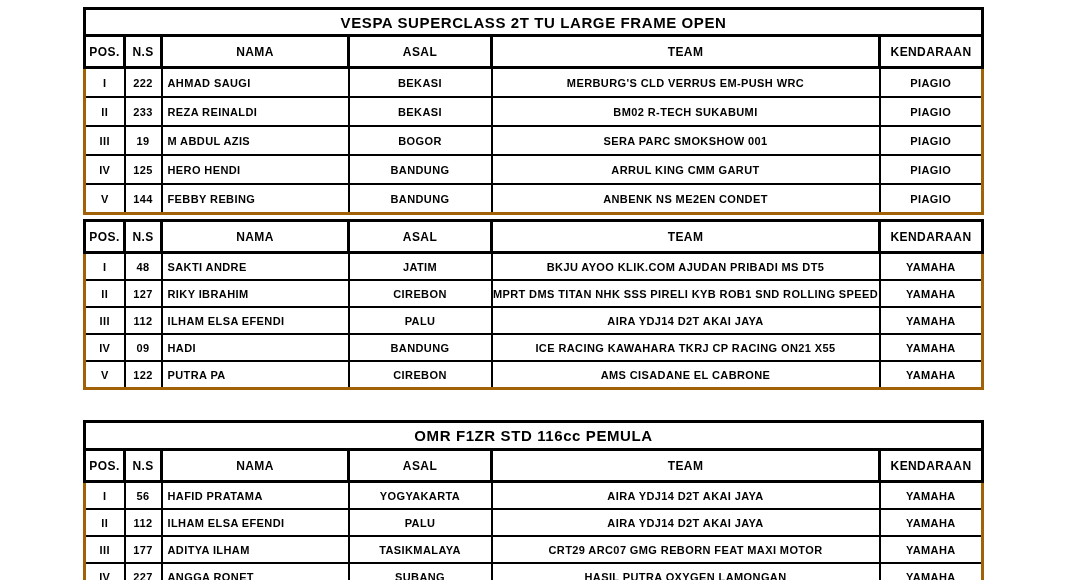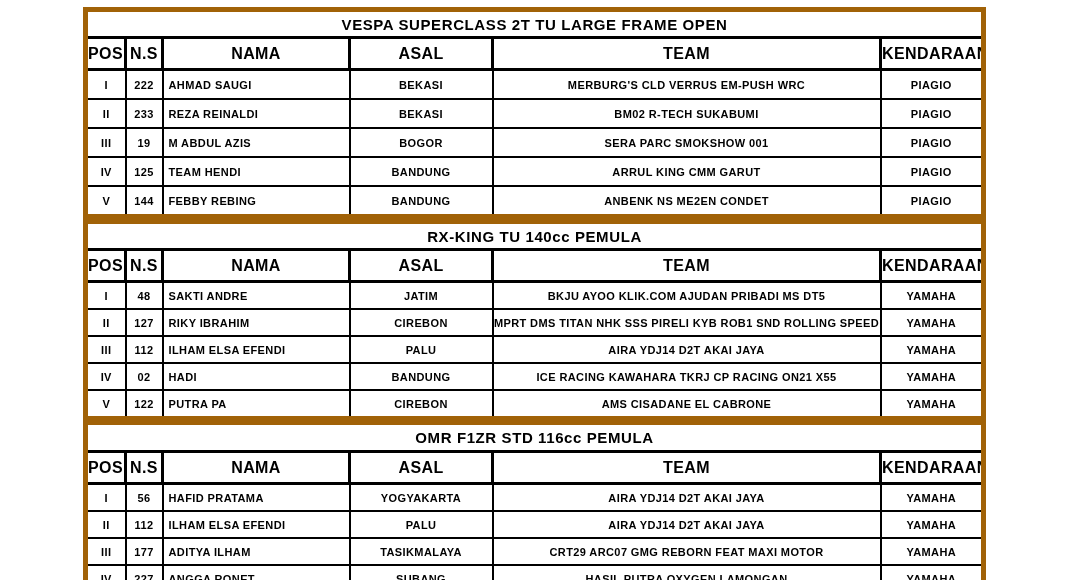--- a/index.html
+++ b/index.html
@@ -15,39 +15,39 @@
     color: #000000;
     position: relative;
   }
   .results-table {
     position: absolute;
     left: 83px;
     width: 898px;
     border-collapse: collapse;
     table-layout: fixed;
     background: #ffffff;
-    border: 5px solid #a16207;
+    border: 3px solid #a16207;
     padding-left: 18px;
   }
   .results-table td, .results-table th {
     overflow: hidden;
     white-space: nowrap;
     padding: 0;
   }
   .title-cell {
     border: 3px solid #000000;
     font-size: 15px;
     font-weight: bold;
     text-align: center;
     letter-spacing: 0.6px;
     height: 24px;
   }
   .results-table th {
     border: 3px solid #000000;
-    font-size: 16px;
+    font-size: 12px;
     font-weight: bold;
     text-align: center;
     letter-spacing: 0.4px;
     height: 29px;
   }
   .results-table td.data {
     border: 2px solid #000000;
     font-size: 11px;
     font-weight: bold;
     text-align: center;
@@ -110,21 +110,21 @@
           <td class="data c0">III</td>
           <td class="data c1">19</td>
           <td class="data c2">M ABDUL AZIS</td>
           <td class="data c3">BOGOR</td>
           <td class="data c4">SERA PARC SMOKSHOW 001</td>
           <td class="data c5">PIAGIO</td>
         </tr>
         <tr>
           <td class="data c0">IV</td>
           <td class="data c1">125</td>
-          <td class="data c2">TEAM HENDI</td>
+          <td class="data c2">HERO HENDI</td>
           <td class="data c3">BANDUNG</td>
           <td class="data c4">ARRUL KING CMM GARUT</td>
           <td class="data c5">PIAGIO</td>
         </tr>
         <tr>
           <td class="data c0">V</td>
           <td class="data c1">144</td>
           <td class="data c2">FEBBY REBING</td>
           <td class="data c3">BANDUNG</td>
           <td class="data c4">ANBENK NS ME2EN CONDET</td>
@@ -136,23 +136,20 @@
       <colgroup>
         <col style="width: 40px;">
         <col style="width: 37px;">
         <col style="width: 187px;">
         <col style="width: 143px;">
         <col style="width: 388px;">
         <col style="width: 103px;">
       </colgroup>
       <tbody>
         <tr>
-          <td colspan="6" class="title-cell">RX-KING TU 140cc PEMULA</td>
-        </tr>
-        <tr>
           <th class="c0">POS.</th>
           <th class="c1">N.S</th>
           <th class="c2">NAMA</th>
           <th class="c3">ASAL</th>
           <th class="c4">TEAM</th>
           <th class="c5">KENDARAAN</th>
         </tr>
         <tr>
           <td class="data c0">I</td>
           <td class="data c1">48</td>
@@ -172,21 +169,21 @@
         <tr>
           <td class="data c0">III</td>
           <td class="data c1">112</td>
           <td class="data c2">ILHAM ELSA EFENDI</td>
           <td class="data c3">PALU</td>
           <td class="data c4">AIRA YDJ14 D2T AKAI JAYA</td>
           <td class="data c5">YAMAHA</td>
         </tr>
         <tr>
           <td class="data c0">IV</td>
-          <td class="data c1">02</td>
+          <td class="data c1">09</td>
           <td class="data c2">HADI</td>
           <td class="data c3">BANDUNG</td>
           <td class="data c4">ICE RACING KAWAHARA TKRJ CP RACING ON21 X55</td>
           <td class="data c5">YAMAHA</td>
         </tr>
         <tr>
           <td class="data c0">V</td>
           <td class="data c1">122</td>
           <td class="data c2">PUTRA PA</td>
           <td class="data c3">CIREBON</td>

